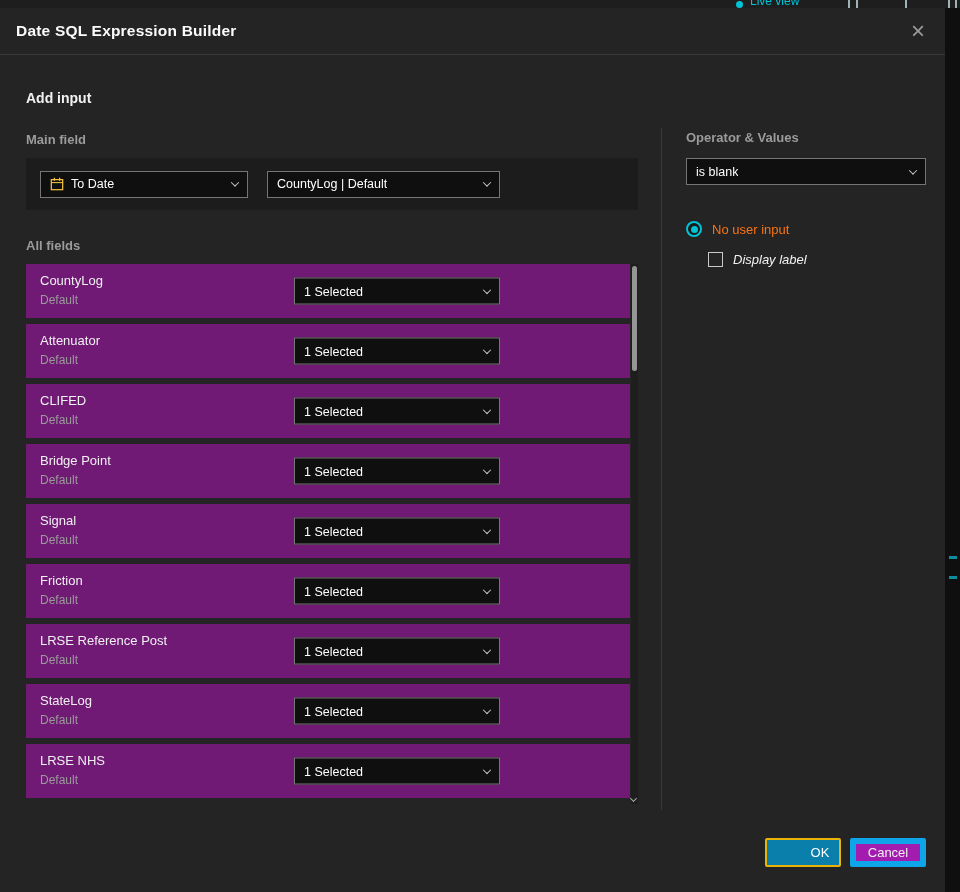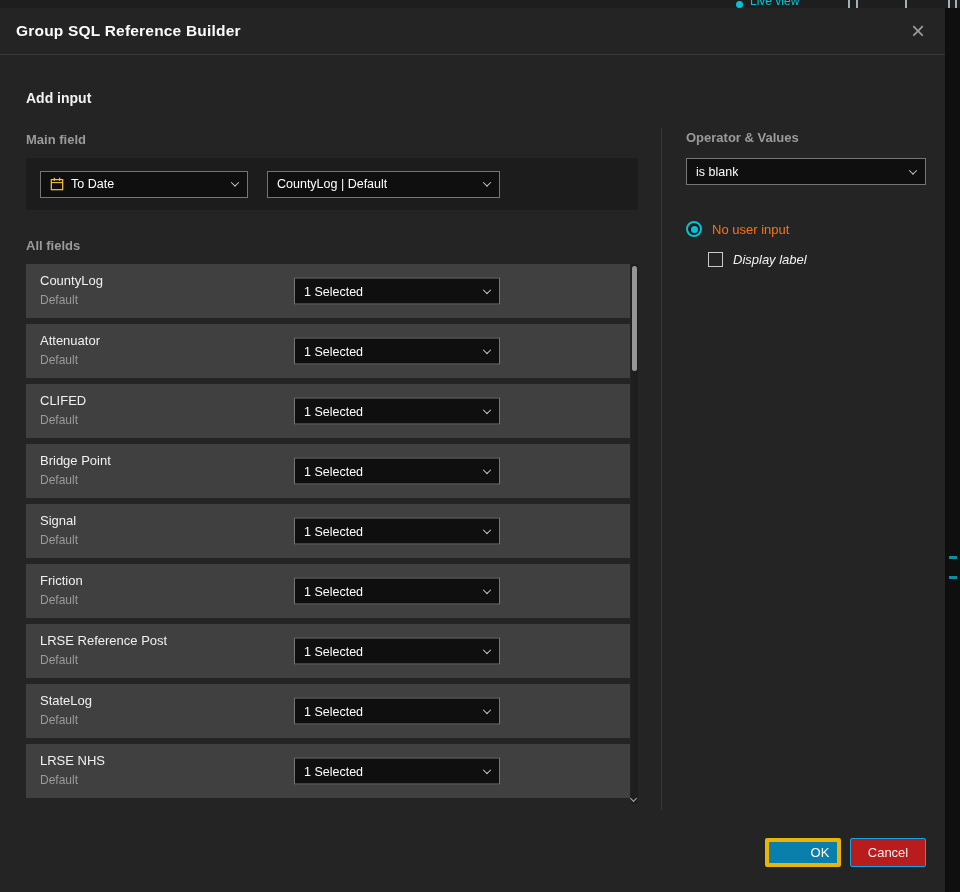--- a/index.html
+++ b/index.html
@@ -64,21 +64,21 @@
     background:#1c1c1c; display:flex; align-items:center; padding-left:14px; gap:19px;
   }
   .dd-mainfield { width:233px; }
   .dd-date { width:208px; gap:7px; }
   .cal-icon { flex:none; display:inline-flex; }
 
   
   .fields-list { position:absolute; left:26px; top:256px; width:612px; height:540px; }
   .field-row {
     position:relative; width:604px; height:54px; margin-bottom:6px;
-    background:#404040; padding:9px 14px;
+    background:#701a75; padding:9px 14px;
   }
   .field-name { font-size:13px; color:#f0f0f0; }
   .field-sub  { font-size:12px; color:#9a9a9a; margin-top:5px; }
   .row-dd { position:absolute; left:268px; top:50%; transform:translateY(-50%); width:206px; }
 
   
   .vscroll { position:absolute; right:0; top:0; width:7px; height:540px; background:#1e1e1e; }
   .vthumb  { position:absolute; left:1px; top:2px; width:5px; height:105px; background:#969696; border-radius:3px; }
   .varrow  {
     position:absolute; left:0px; bottom:3px; width:5px; height:5px;
@@ -100,22 +100,22 @@
   .check-row { position:absolute; left:708px; top:244px; display:flex; align-items:center; gap:10px; cursor:pointer; }
   .checkbox { width:15px; height:15px; border:1.5px solid #c9c9c9; background:transparent; }
   .check-label { font-size:13px; color:#f2f2f2;font-style:italic; }
 
   
   .btn {
     position:absolute; top:830px; width:76px; height:29px;
     display:flex; align-items:center; justify-content:center;
     font-size:13px; border-radius:2px; cursor:pointer;
   }
-  .btn-ok { right:104px; background:#0b7fab; color:#fff; border:4px solid #eab308;padding-left:34px; }
-  .btn-cancel { right:19px; background:#b91c1c; color:#f0f0f0; border:1px solid #0ea5e9;text-align:center; }
+  .btn-ok { right:104px; background:#0b7fab; color:#fff; border:2px solid #eab308;padding-left:34px; }
+  .btn-cancel { right:19px; background:#a21caf; color:#f0f0f0; border:6px solid #0ea5e9;text-align:center; }
 </style>
 </head>
 <body>
 
 <div class="underlay-top">
   <span class="liveview-dot"></span>
   <span class="liveview-text">Live view</span>
   <span class="u-mark" style="left:848px;"></span>
   <span class="u-mark" style="left:856px;"></span>
   <span class="u-mark" style="left:905px;"></span>
@@ -123,21 +123,21 @@
   <span class="u-mark" style="left:955px;"></span>
 </div>
 <div class="underlay-right">
   <span class="r-mark" style="top:548px;"></span>
   <span class="r-mark" style="top:568px;"></span>
 </div>
 
 <div class="dialog">
 
   <div class="dlg-header">
-    <span class="dlg-title">Group SQL Reference Builder</span>
+    <span class="dlg-title">Date SQL Expression Builder</span>
     <span class="dlg-close">×</span>
   </div>
 
   <div class="section-title">Add input</div>
 
   <div class="grey-label lbl-mainfield">Main field</div>
 
   <div class="main-panel">
     <div class="dd dd-date">
       <span class="cal-icon">

